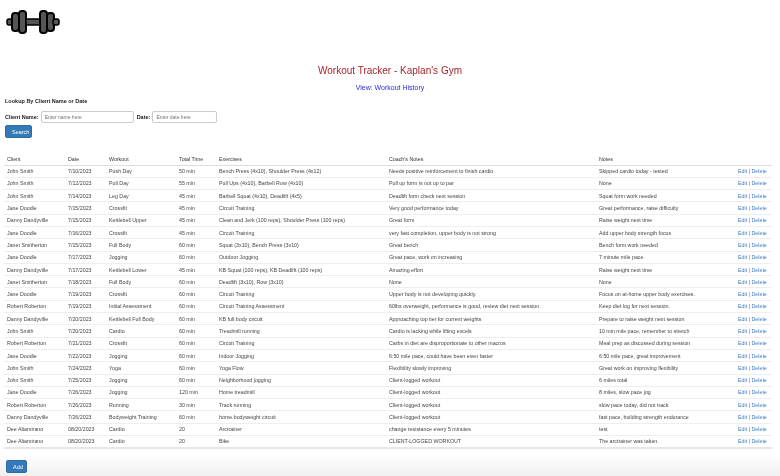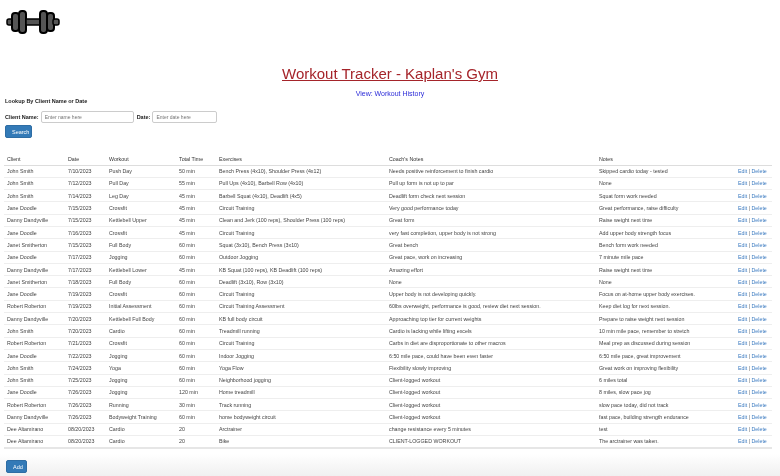--- a/index.html
+++ b/index.html
@@ -6,21 +6,21 @@
   html, body { margin: 0; padding: 0; }
   body {
     width: 780px; height: 476px; overflow: hidden;
     background: #ffffff;
     font-family: "Liberation Sans", sans-serif;
     color: #333;
     position: relative;
   }
   .logo { position: absolute; left: 6px; top: 8px; width: 54px; height: 28px; }
   .title-block { position: absolute; left: 0; top: 65px; width: 780px; text-align: center; }
-  .page-title { color: #a5242a; font-size: 15px; margin: 0; font-weight: normal; text-decoration: underline; }
+  .page-title { color: #a5242a; font-size: 10px; margin: 0; font-weight: normal; }
   .history-link { color: #2b2bd8; font-size: 7px; display: inline-block; margin-top: 4px; text-decoration: none; }
   .lookup { position: absolute; left: 5px; top: 98px; }
   .lookup-heading { font-size: 5.5px; font-weight: bold; color: #222; margin: 0 0 7px 0; }
   .lookup-row { display: flex; align-items: center; font-size: 5.5px; }
   .lookup-row label { font-weight: bold; color: #222; margin-right: 2px; }
   .lookup-row input {
     font-family: "Liberation Sans", sans-serif;
     font-size: 5px; height: 12px; border: 1px solid #ccc; border-radius: 2px;
     padding: 0 3px; color: #999; background: #fff;
   }

